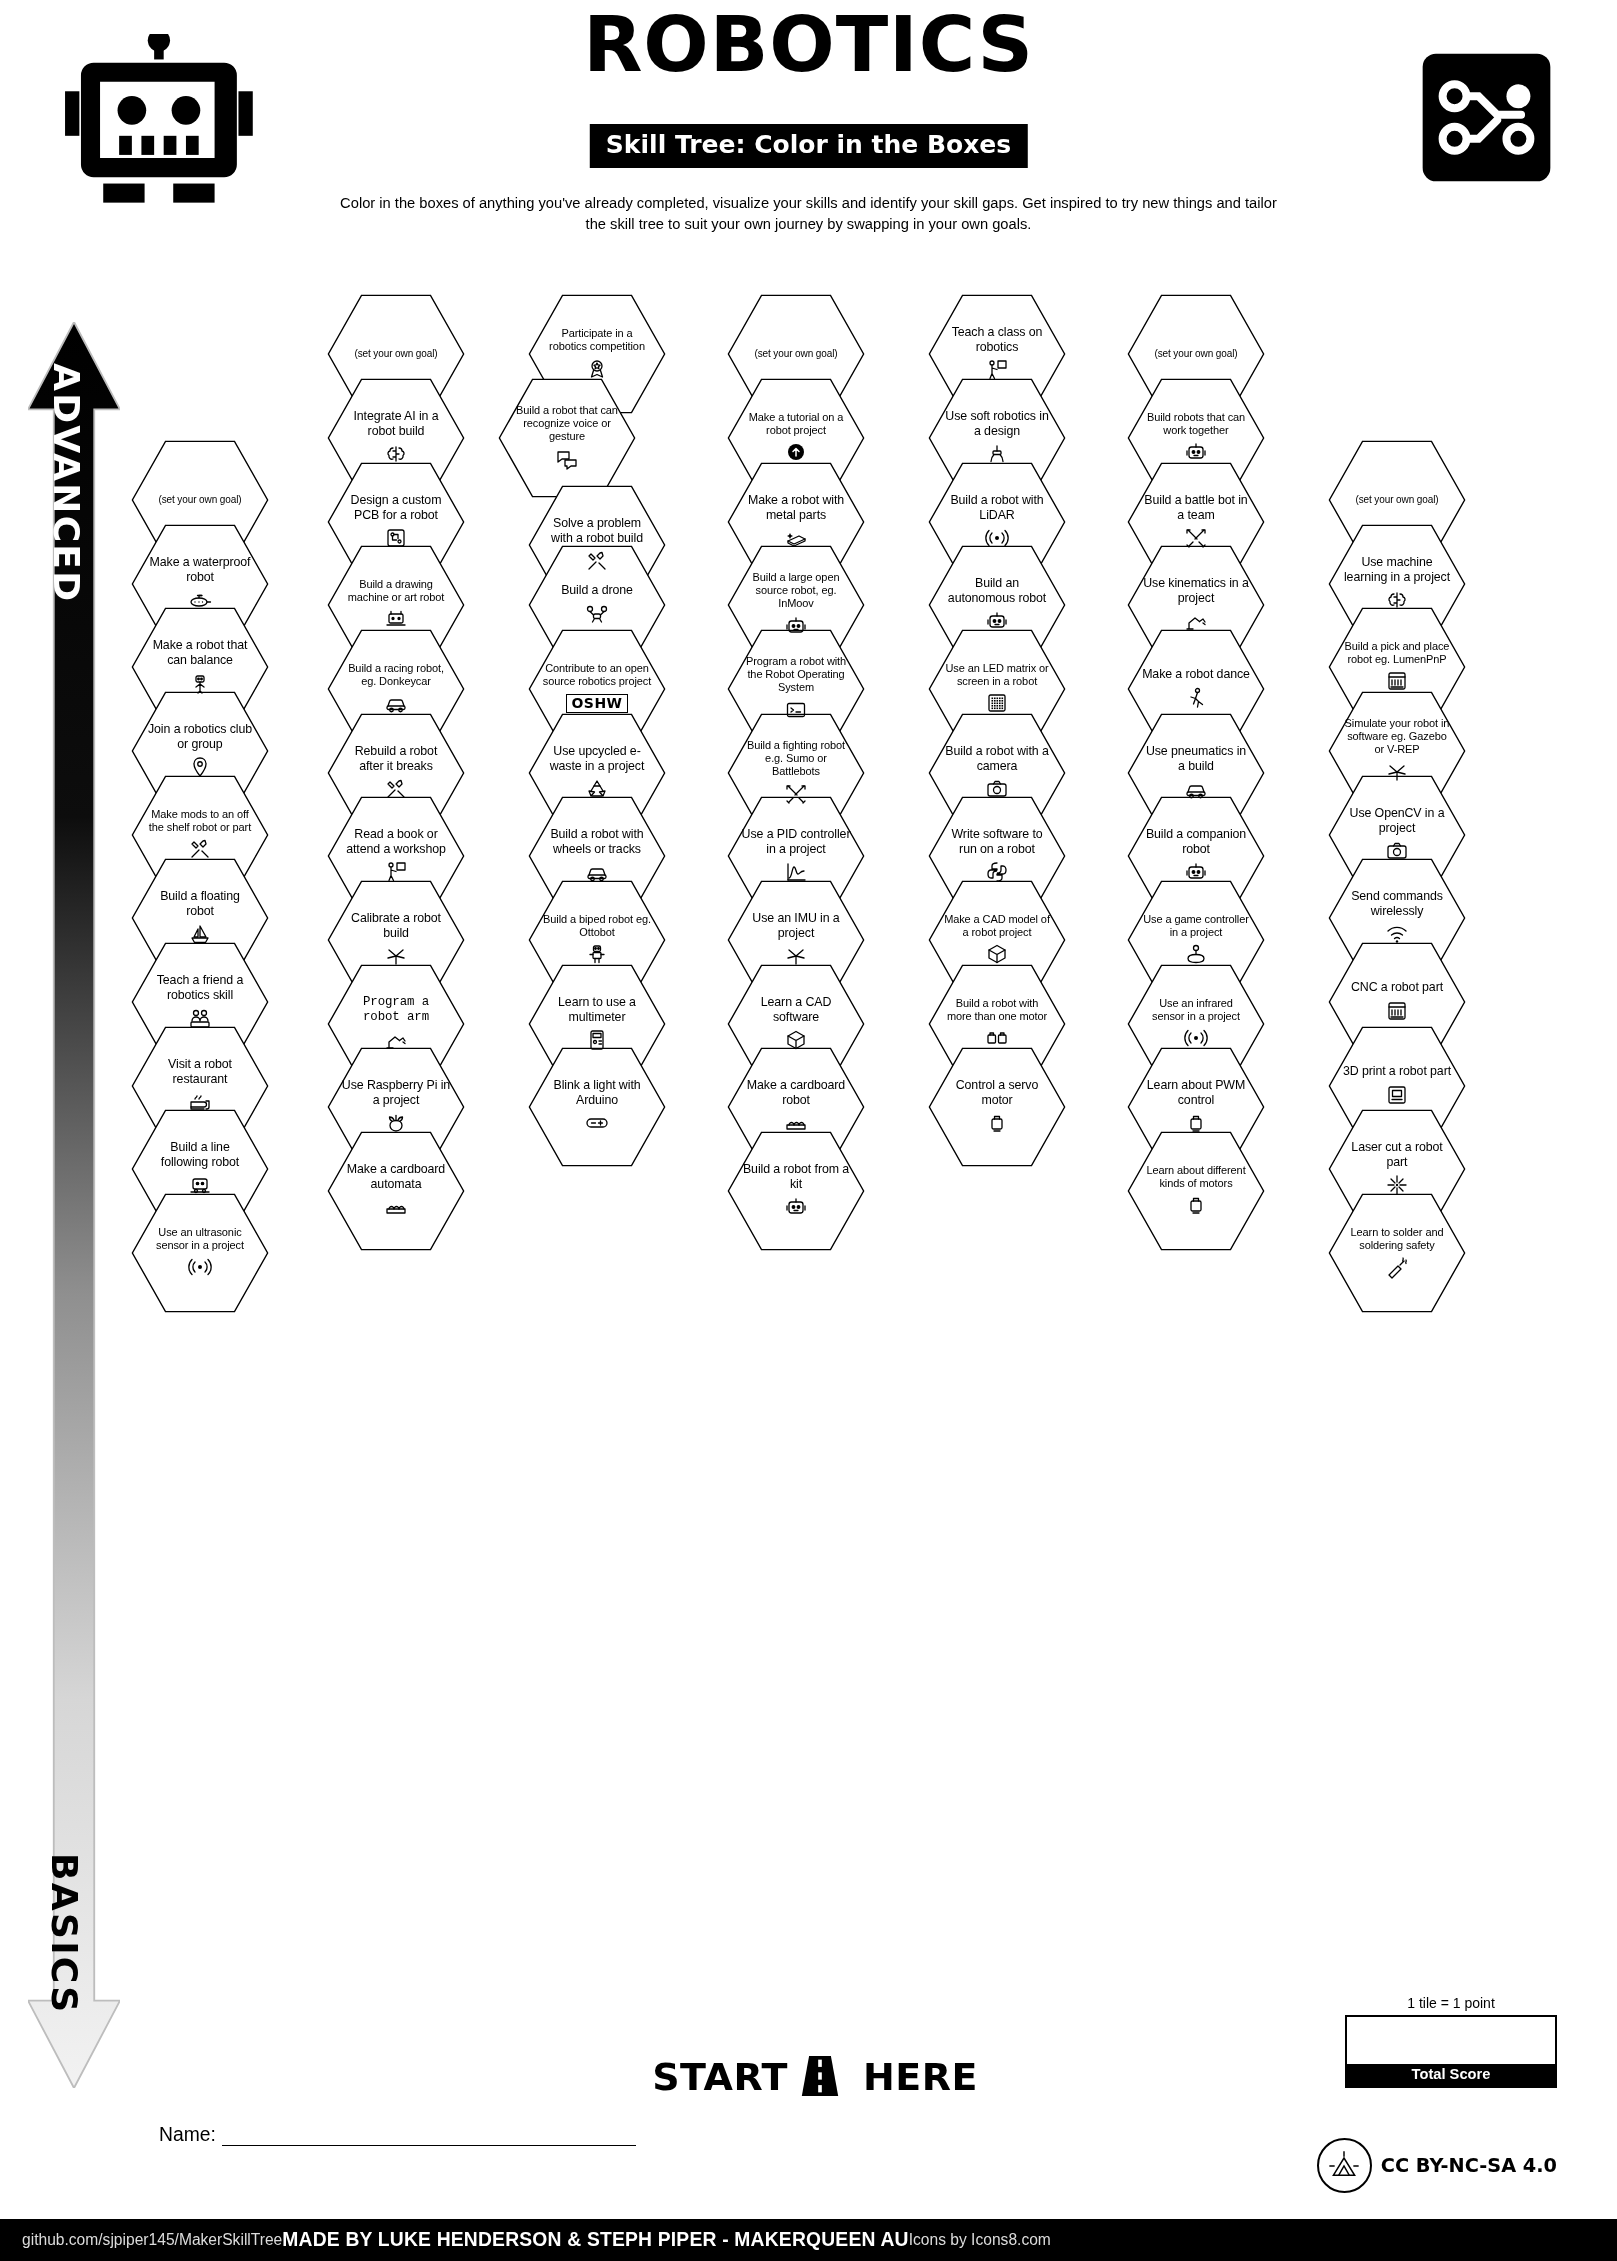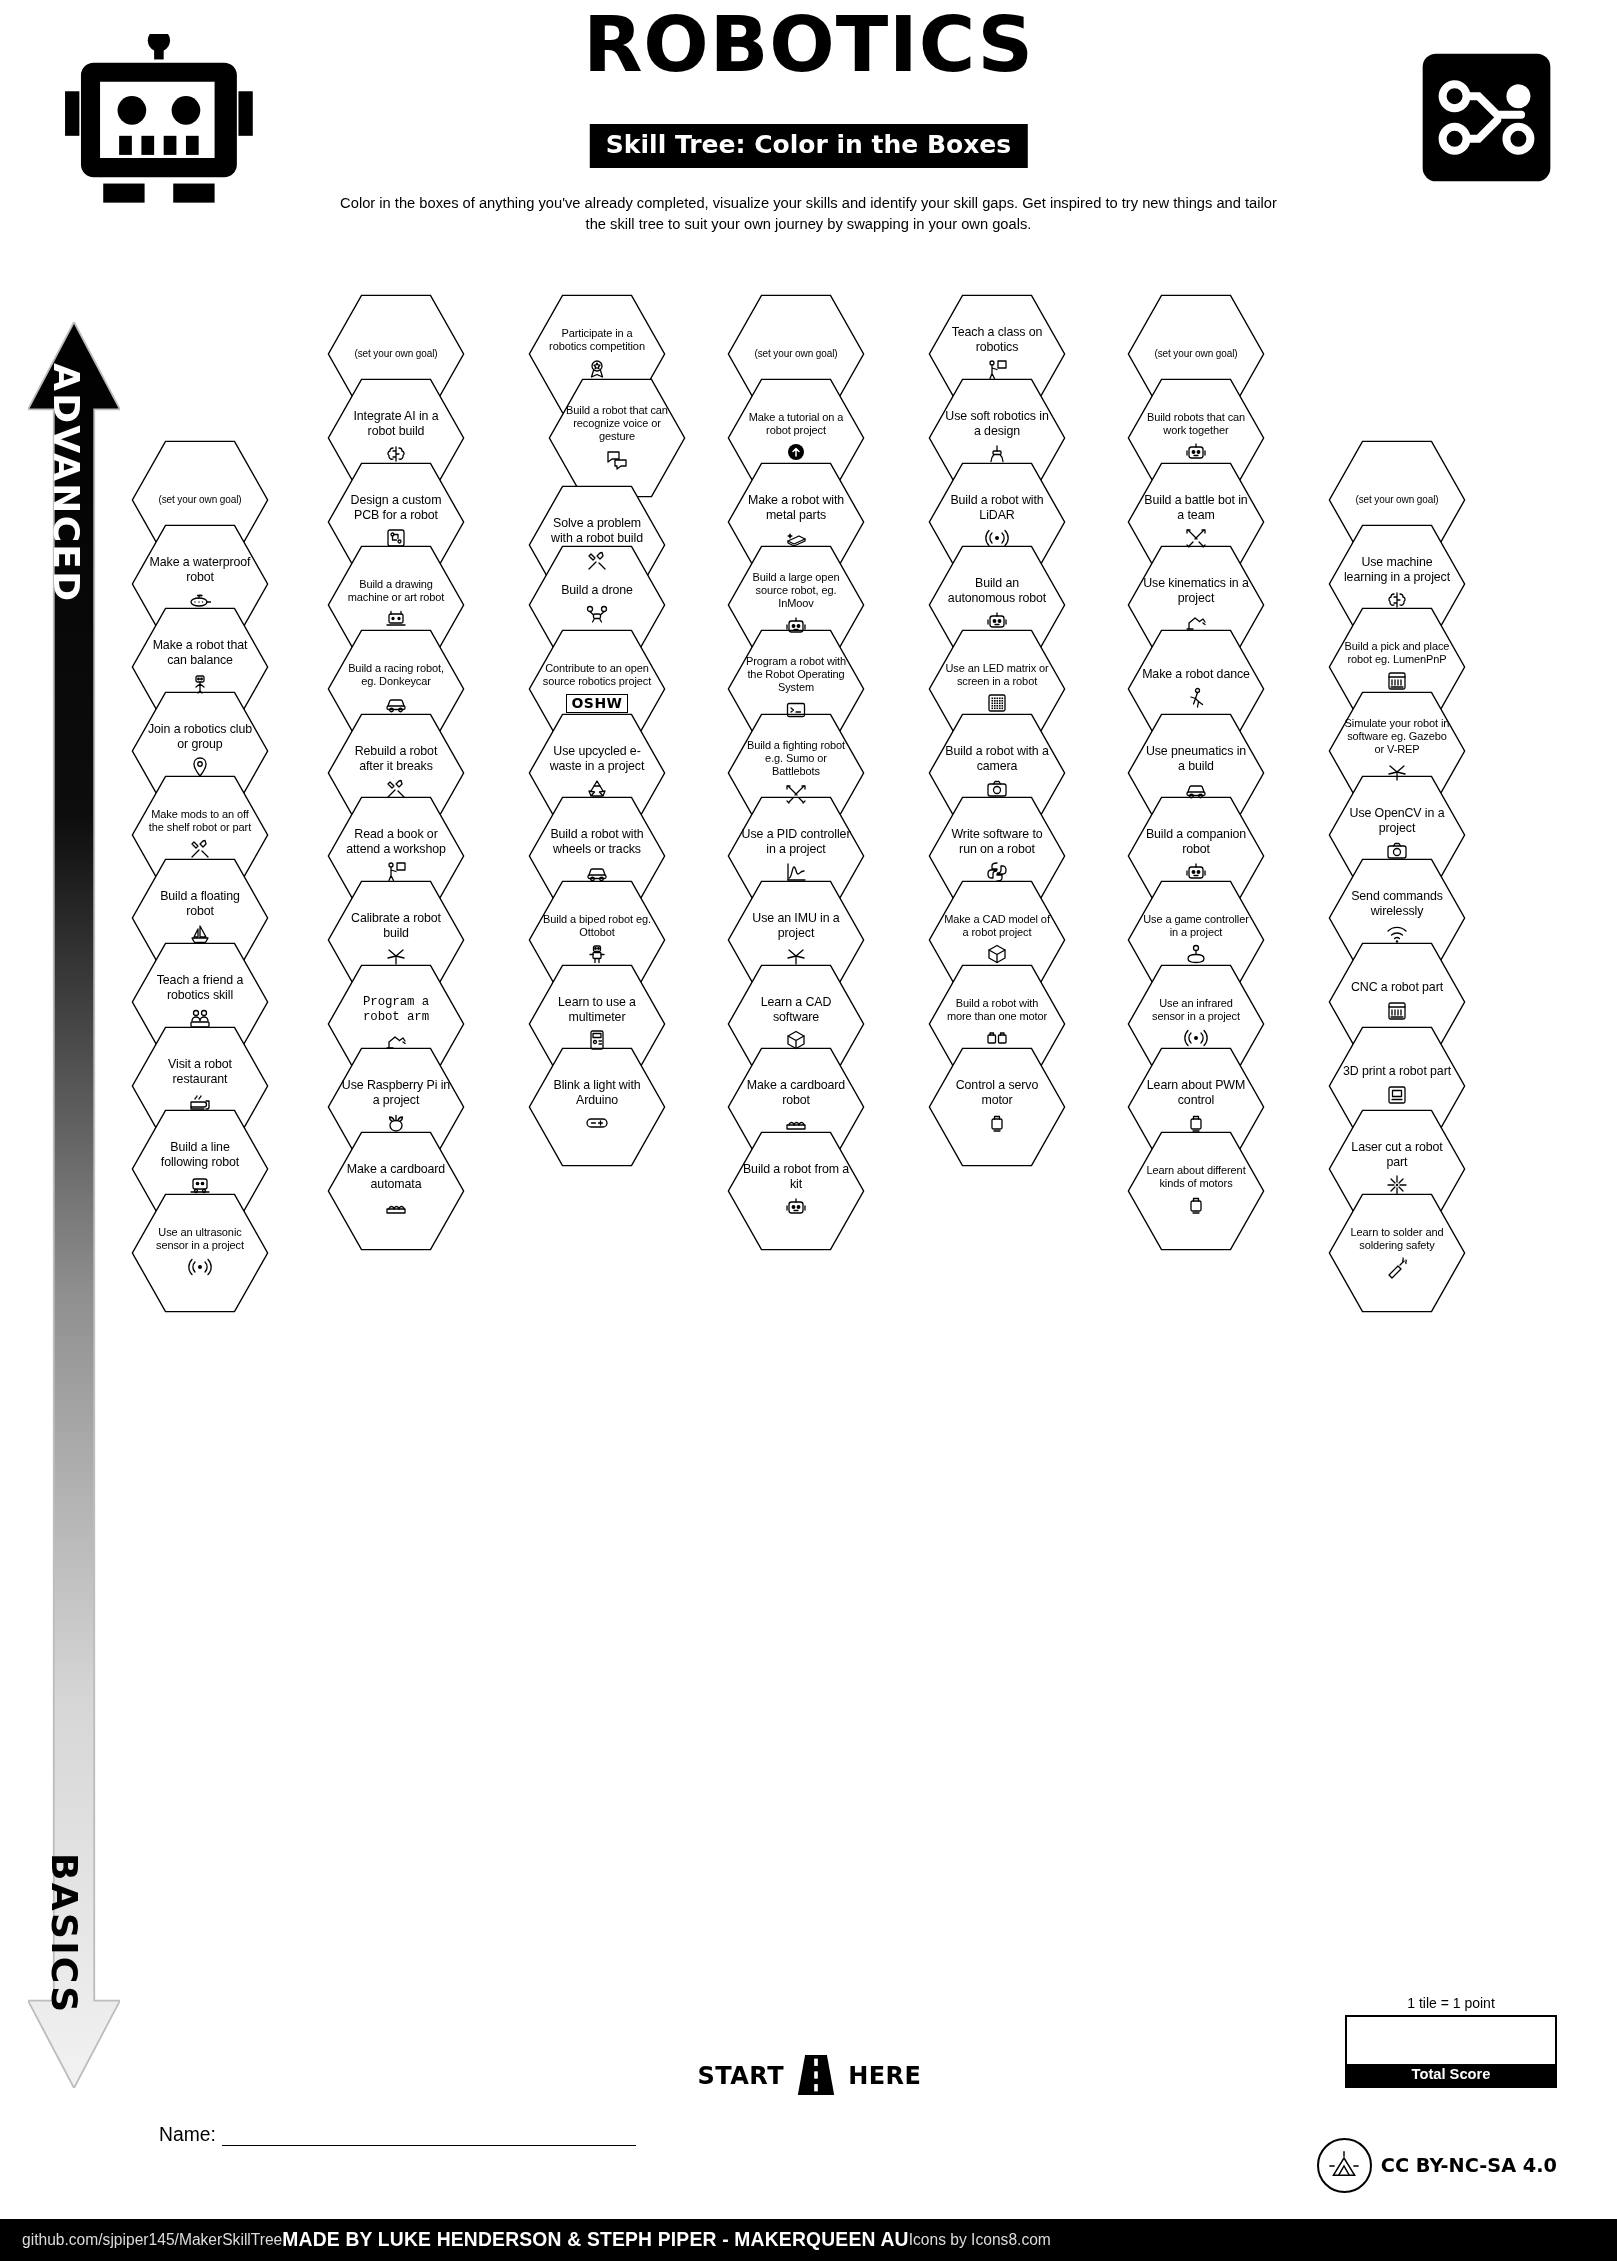--- a/index.html
+++ b/index.html
@@ -136,24 +136,25 @@
   #start-here {
     position: absolute;
     left: 635px; top: 2055px;
     width: 349px;
     display: flex;
     align-items: center;
     justify-content: center;
     gap: 10px;
   }
   #start-here .word {
-    font-size: 24px;
+    font-size: 38px;
     font-weight: 900;
     letter-spacing: 0.5px;
     font-family: "DejaVu Sans", sans-serif;
+    margin-left: 11px;
   }
 
   
   #score-wrap {
     position: absolute;
     right: 60px; top: 1995px;
     width: 212px;
   }
   #score-note {
     text-align: center;
@@ -646,21 +647,21 @@
           <svg viewBox="0 0 48 48" width="24" height="24" aria-hidden="true">
             <g fill="none" stroke="#000" stroke-width="2.6" stroke-linecap="round" stroke-linejoin="round">
               <circle cx="24" cy="20" r="10"></circle>
               <path d="M24 14l1.8 3.8 4.2.6-3 3 .7 4.2-3.7-2-3.7 2 .7-4.2-3-3 4.2-.6z"></path>
               <path d="M17 29l-4 13 11-5 11 5-4-13"></path>
             </g>
           </svg>
         </div>
       </div>
     </div>
-    <div class="hex" style="left: 548px; top: 378px;">
+    <div class="hex" style="left: 498px; top: 378px;">
       <svg class="hexbg" viewBox="0 0 300 262" preserveAspectRatio="none" aria-hidden="true">
         <polygon points="75,3 225,3 297,131 225,259 75,259 3,131" fill="#ffffff" stroke="#000000" stroke-width="3"></polygon>
       </svg>
       <div class="content">
         <div class="label small">Build a robot that can recognize voice or gesture</div>
         <div class="ico">
           <svg viewBox="0 0 48 48" width="24" height="24" aria-hidden="true">
             <g fill="none" stroke="#000" stroke-width="2.6" stroke-linecap="round" stroke-linejoin="round">
               <path d="M6 10h22v14H14l-8 6z"></path>
               <path d="M20 26h22v12H32l-8 6v-6h-4z"></path>

